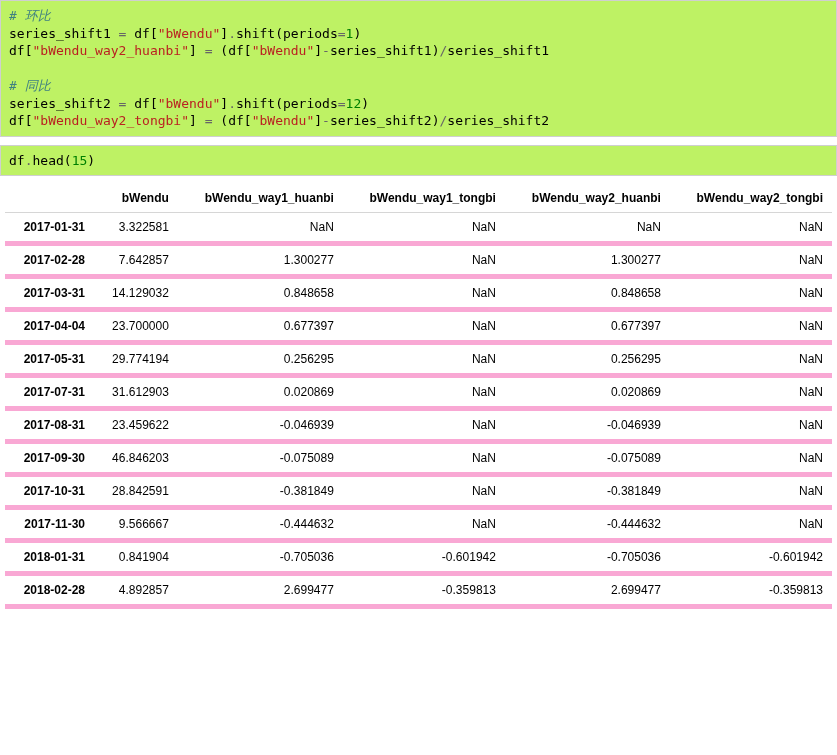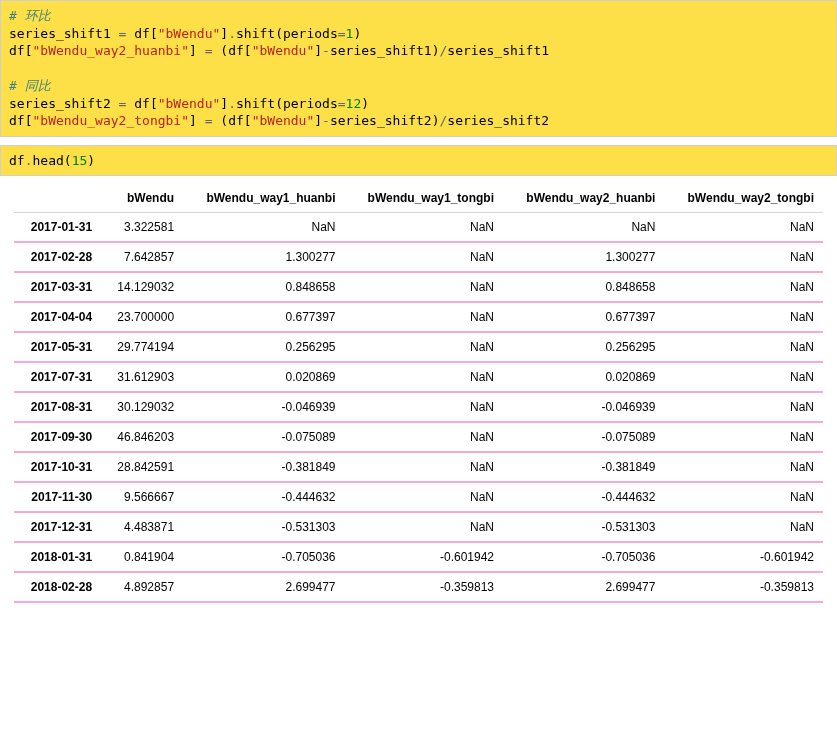--- a/index.html
+++ b/index.html
@@ -5,37 +5,37 @@
   body {
     margin: 0;
     padding: 0;
     font-family: -apple-system, BlinkMacSystemFont, "Segoe UI", Helvetica, Arial, sans-serif;
     font-size: 13px;
     color: #000;
     background: #fff;
     width: 837px;
   }
   .code-cell {
-    background: #fde047;
+    background: #bef264;
     border: 1px solid #cfcfcf;
     padding: 6px 8px;
     font-family: "Consolas", "Menlo", "DejaVu Sans Mono", monospace;
     font-size: 13px;
     line-height: 1.35;
     white-space: pre;
     color: #000;
     margin-bottom: 8px;
   }
   .c-comment { color: #408080; font-style: italic; }
   .c-str     { color: #ba2121; }
   .c-num     { color: #008000; }
   .c-op      { color: #666666; }
 
   .table-wrap {
-    padding: 0 14px;
+    padding: 0 5px;
   }
   table.df {
     border-collapse: collapse;
     width: 100%;
     font-size: 12px;
     color: #000;
   }
   table.df th, table.df td {
     padding: 7px 9px;
     text-align: right;
@@ -43,21 +43,21 @@
   }
   table.df thead th {
     font-weight: 700;
     border-bottom: 1px solid #d6d6d6;
   }
   table.df tbody th {
     font-weight: 700;
     text-align: right;
   }
   table.df tbody tr {
-    border-bottom: 2px solid #f9a8d4;
+    border-bottom: 5px solid #f9a8d4;
     margin-left: 28px;
   }
   .index-name-row th {
     font-weight: 700;
   }
 </style>
 </head>
 <body>
 
 <div class="code-cell"><span class="c-comment"># 环比</span>
@@ -126,21 +126,21 @@
         <tr>
           <th>2017-07-31</th>
           <td>31.612903</td>
           <td>0.020869</td>
           <td>NaN</td>
           <td>0.020869</td>
           <td>NaN</td>
         </tr>
         <tr>
           <th>2017-08-31</th>
-          <td>30.129032</td>
+          <td>23.459622</td>
           <td>-0.046939</td>
           <td>NaN</td>
           <td>-0.046939</td>
           <td>NaN</td>
         </tr>
         <tr>
           <th>2017-09-30</th>
           <td>46.846203</td>
           <td>-0.075089</td>
           <td>NaN</td>
@@ -157,28 +157,20 @@
         </tr>
         <tr>
           <th>2017-11-30</th>
           <td>9.566667</td>
           <td>-0.444632</td>
           <td>NaN</td>
           <td>-0.444632</td>
           <td>NaN</td>
         </tr>
         <tr>
-          <th>2017-12-31</th>
-          <td>4.483871</td>
-          <td>-0.531303</td>
-          <td>NaN</td>
-          <td>-0.531303</td>
-          <td>NaN</td>
-        </tr>
-        <tr>
           <th>2018-01-31</th>
           <td>0.841904</td>
           <td>-0.705036</td>
           <td>-0.601942</td>
           <td>-0.705036</td>
           <td>-0.601942</td>
         </tr>
         <tr>
           <th>2018-02-28</th>
           <td>4.892857</td>

